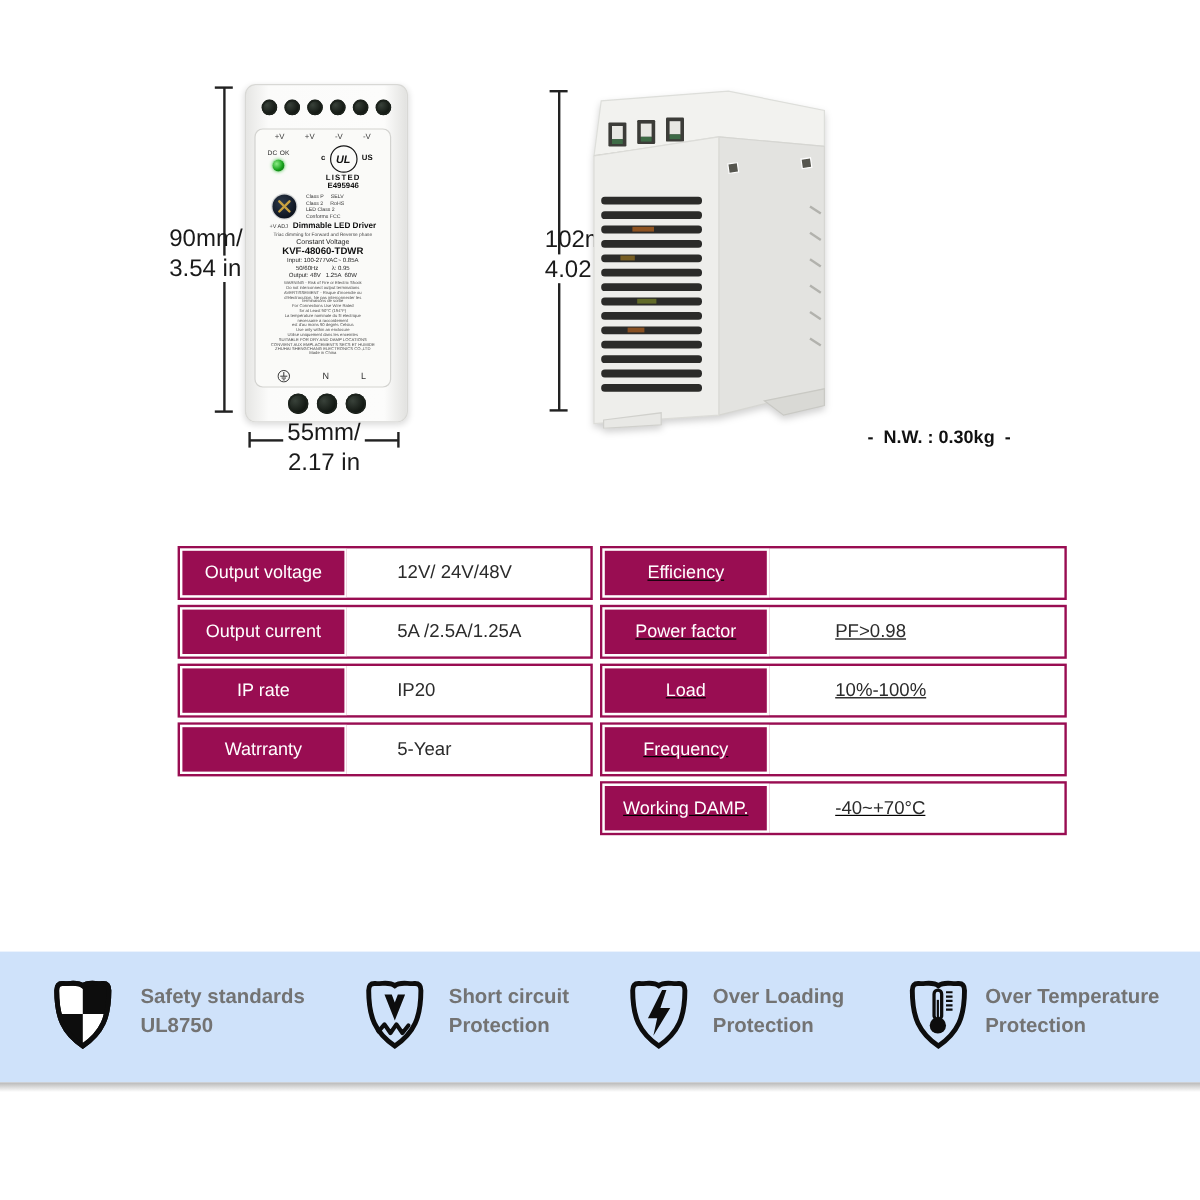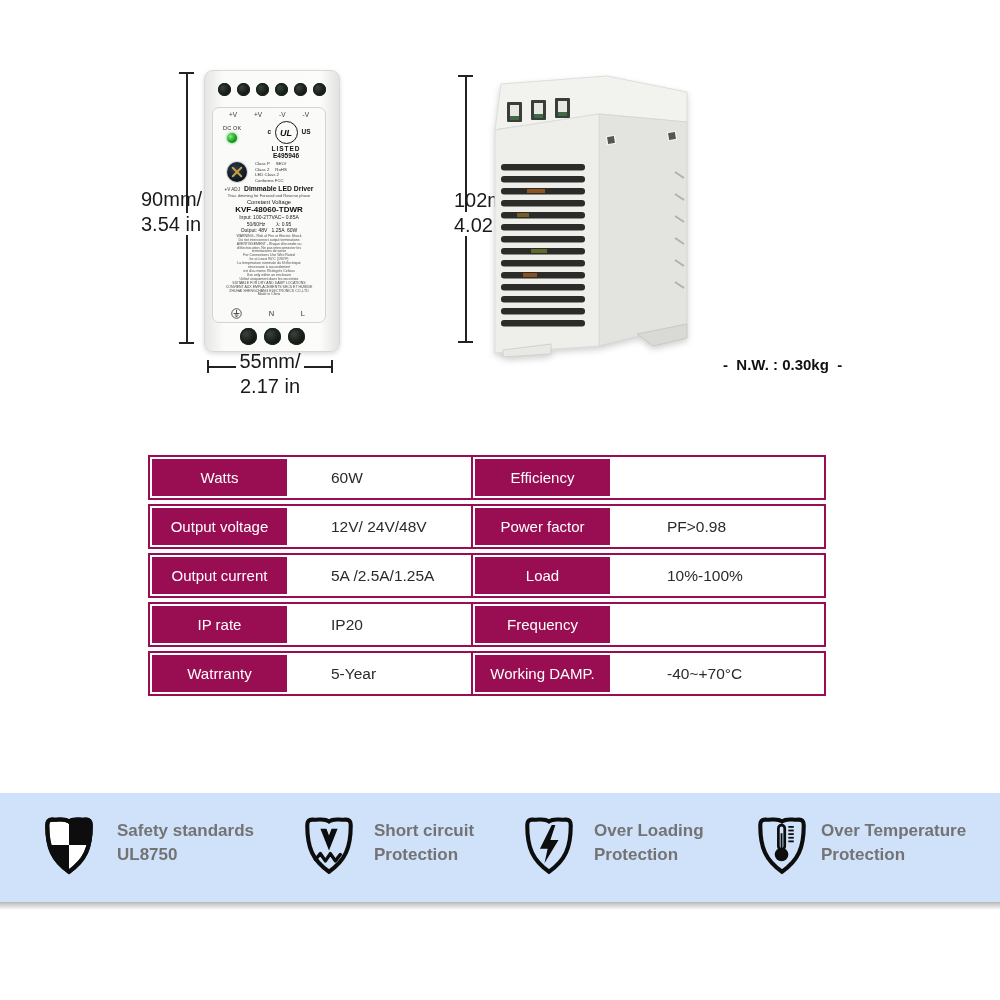--- a/index.html
+++ b/index.html
@@ -61,21 +61,21 @@
   .warning { font-size:3.5px; line-height:1.12; text-align:center; color:#4a4a4a; margin-top:1px; }
   .bterm-row { display:flex; align-items:center; justify-content:space-between; padding:1px 16px 0 14px; margin-top:auto; }
   .bterm { font-size:7.5px; color:#333; }
 
   
   .nw { position:absolute; left:723px; top:356px; font-size:15px; font-weight:bold; color:#111; }
 
   
   .spec-table { position:absolute; top:455px; }
   .spec-table.left { left:148px; width:346px; }
-  .spec-table.right { left:471px; width:355px; }
+  .spec-table.right { left:500px; width:389px;text-decoration:underline; }
   .srow { height:45px; border:2px solid var(--accent,#990d52); margin-bottom:4px; display:flex; background:#fff; }
   .slabel { width:139px; flex:0 0 auto; background:var(--accent,#990d52); border:2px solid #fff;
     display:flex; align-items:center; justify-content:center; color:#fff; font-size:15px; text-align:center; }
   .svalue { flex:1; display:flex; align-items:center; font-size:15.5px; color:#2b2b2b; }
   .spec-table.left  .svalue { padding-left:42px; }
   .spec-table.right .svalue { padding-left:55px; }
 
   
   .strip { position:absolute; left:0; top:793px; width:1000px; height:109px; background:var(--strip,#cfe2fa); }
   .strip-shadow { position:absolute; left:0; top:902px; width:1000px; height:8px;
@@ -268,24 +268,20 @@
     </g>
 
     <polygon points="150,262 200,252 200,266 166,274" fill="#d9d9d5" stroke="#c9c9c4" stroke-width="1"></polygon>
     <polygon points="16,278 64,272 64,282 16,285" fill="#e8e8e5" stroke="#d0d0cc" stroke-width="1"></polygon>
   </svg>
 
   <div class="nw pre">-  N.W. : 0.30kg  -</div>
 
   <div class="spec-table left">
     <div class="srow">
-      <div class="slabel">Watts</div>
-      <div class="svalue">60W</div>
-    </div>
-    <div class="srow">
       <div class="slabel">Output voltage</div>
       <div class="svalue">12V/ 24V/48V</div>
     </div>
     <div class="srow">
       <div class="slabel">Output current</div>
       <div class="svalue">5A /2.5A/1.25A</div>
     </div>
     <div class="srow">
       <div class="slabel">IP rate</div>
       <div class="svalue">IP20</div>

